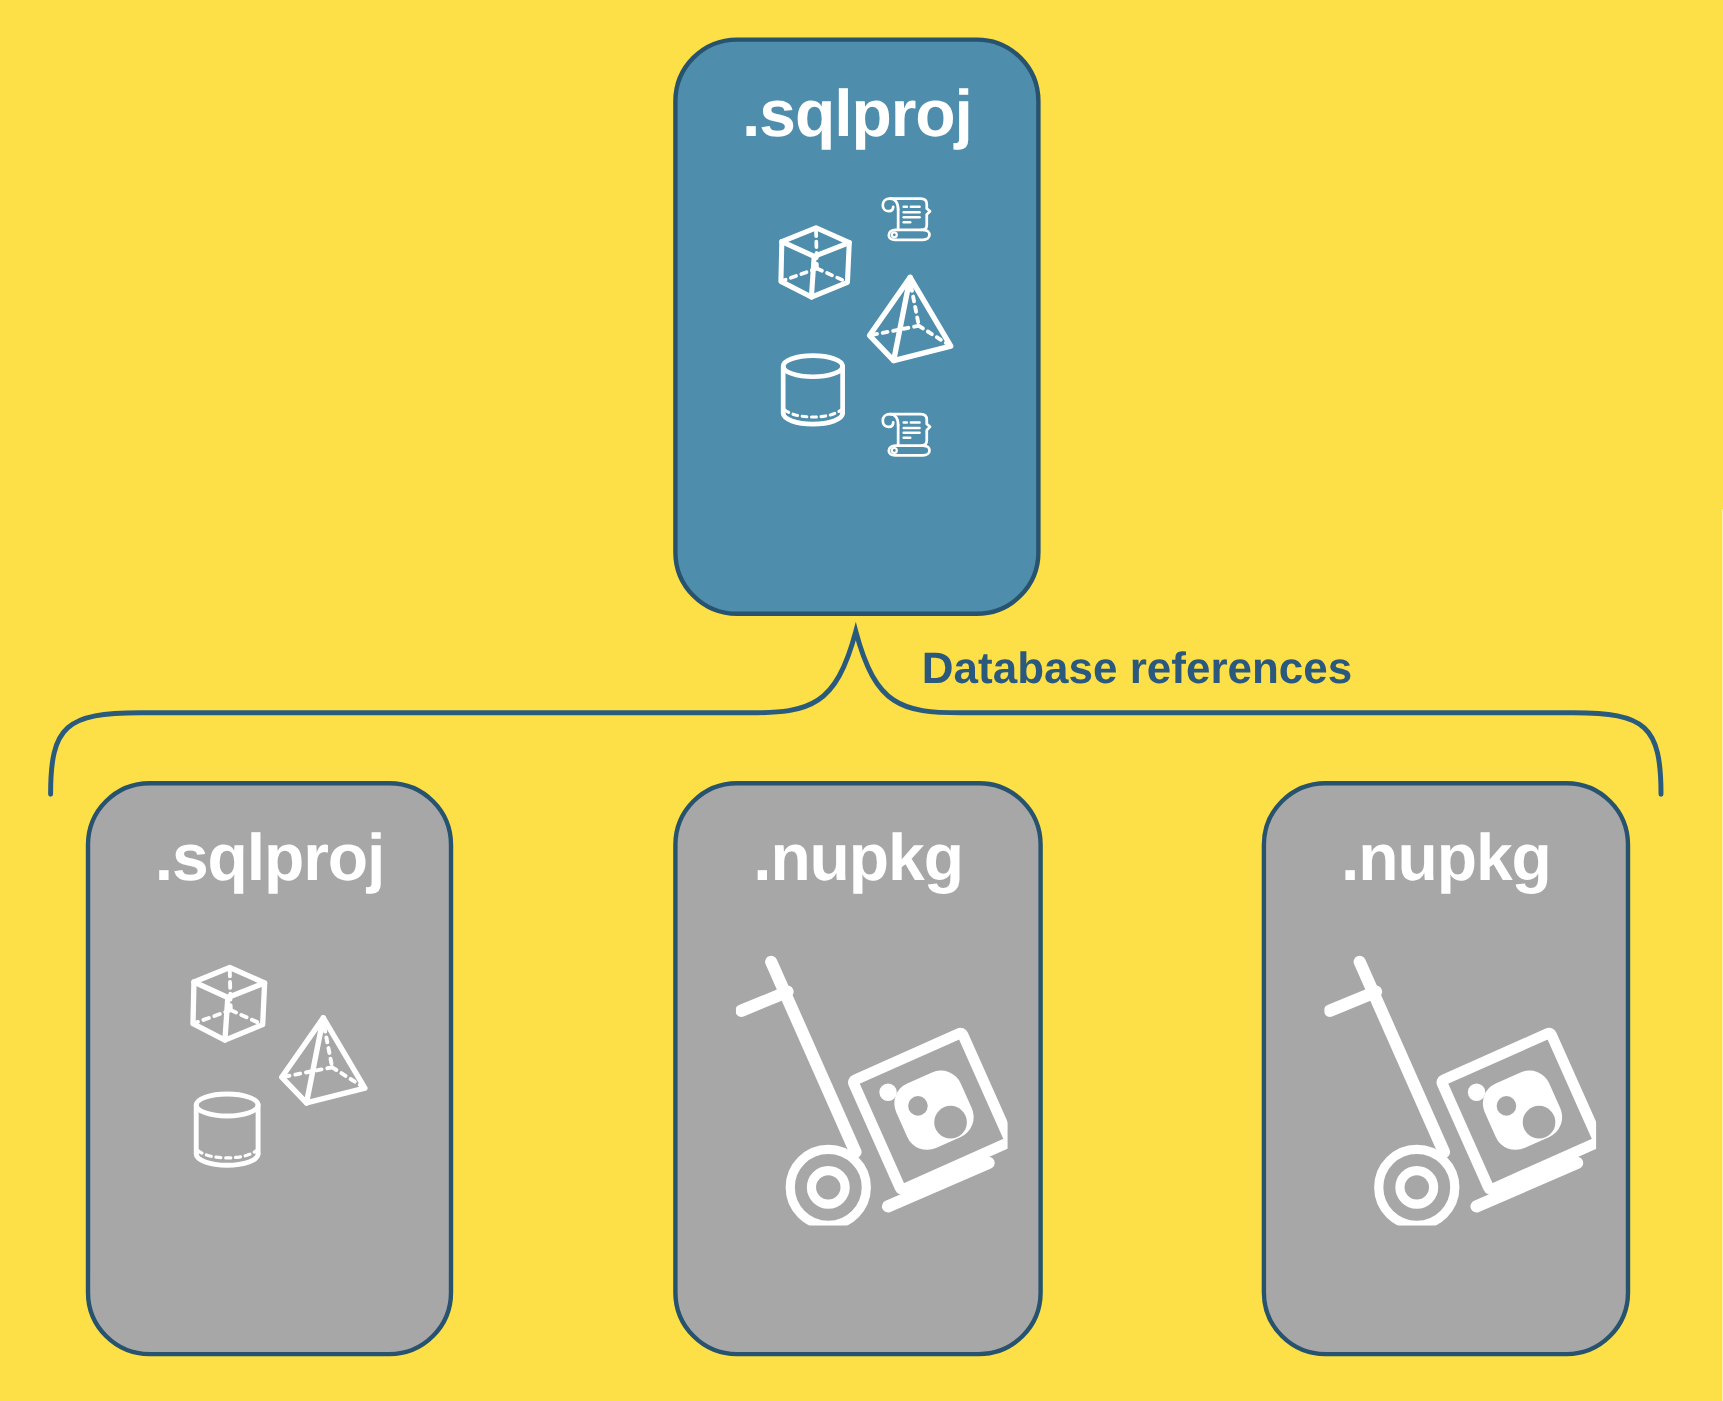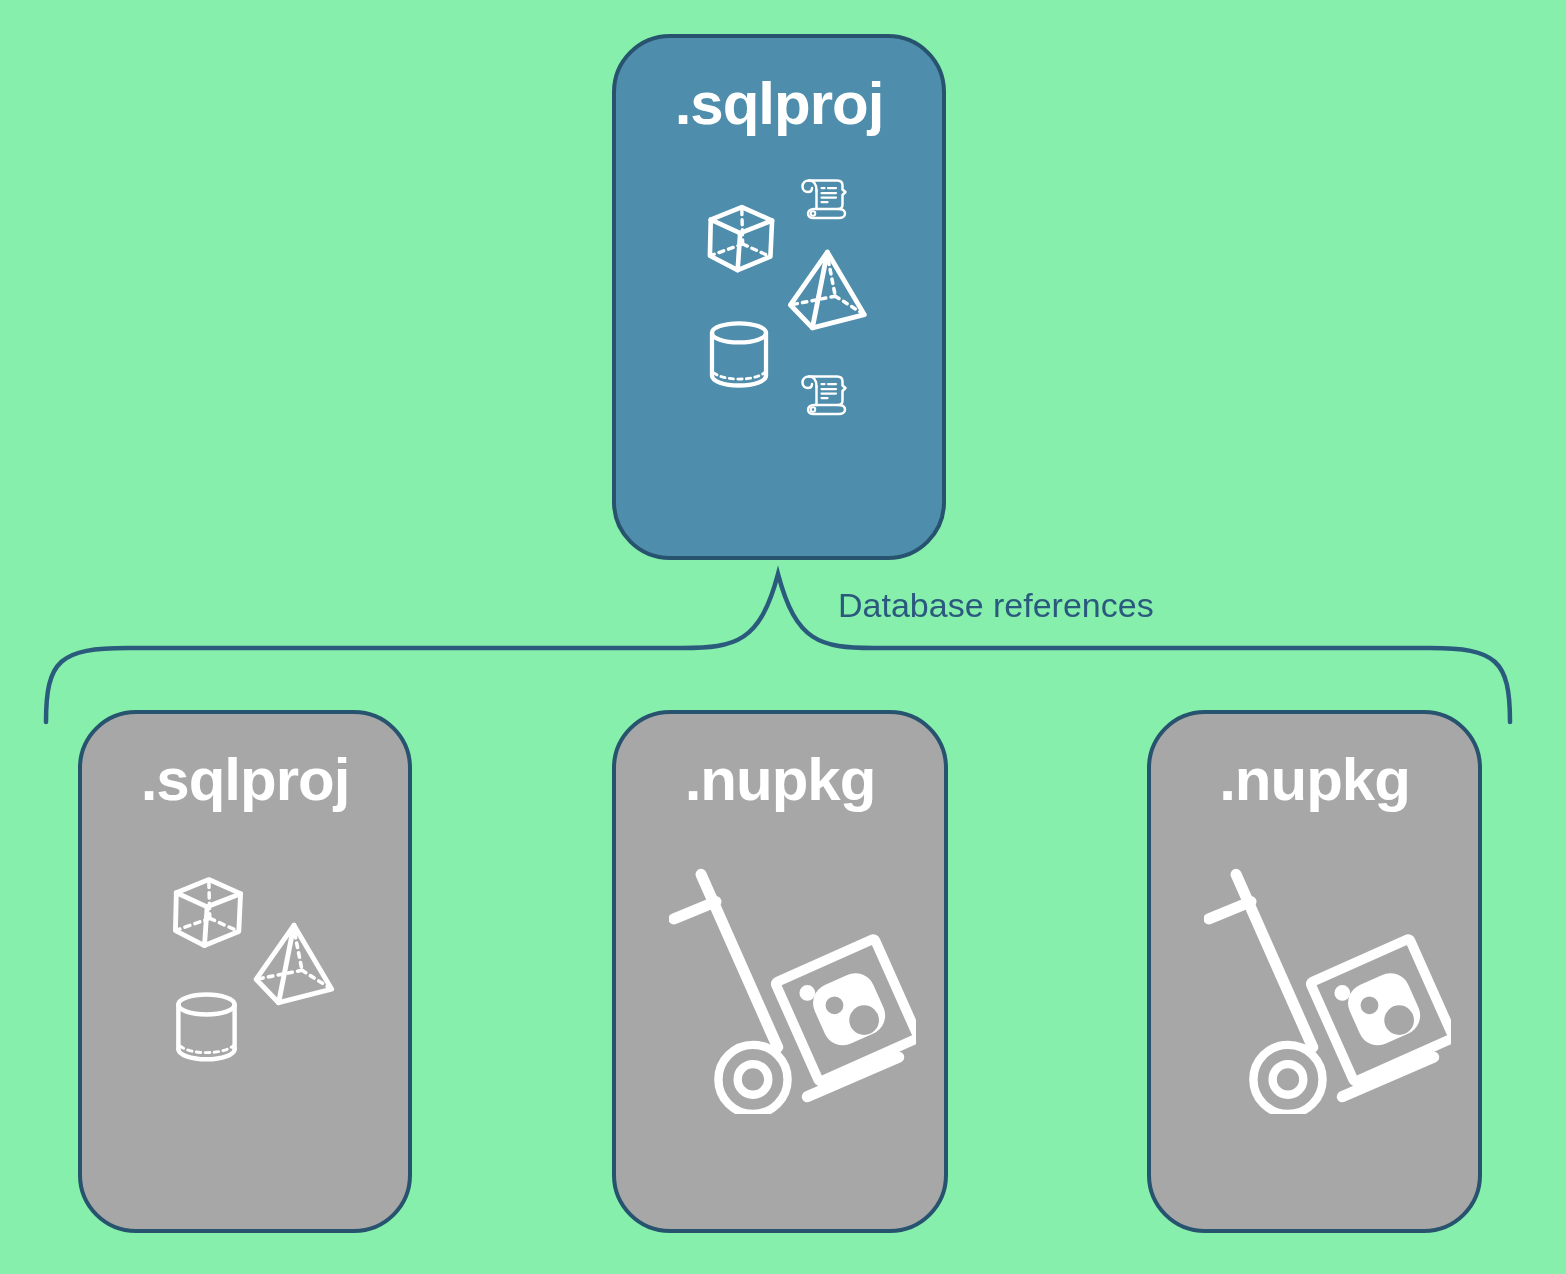--- a/index.html
+++ b/index.html
@@ -1,19 +1,19 @@
 <!DOCTYPE html>
 <html><head>
 <meta charset="utf-8">
 <style>
   html,body{margin:0;padding:0;background:#ffffff;}
   .canvas{
     position:relative;
     width:1566px;height:1274px;
-    background:#86efac;
+    background:#fde047;
     font-family:"Liberation Sans",sans-serif;
     overflow:hidden;
   }
   .card{
     position:absolute;
     box-sizing:border-box;
     border:4px solid #27536F;
     border-radius:58px;
   }
   .card.root{background:#4E8DAB;}
@@ -26,22 +26,22 @@
     line-height:1;
     letter-spacing:-1px;
     color:#ffffff;
     user-select:none;
   }
   .icon{position:absolute;overflow:visible;}
   .brace{position:absolute;left:0;top:0;pointer-events:none;}
   .connector-label{
     position:absolute;
     left:838px;top:588px;
-    font-weight:400;
-    font-size:34px;
+    font-weight:700;
+    font-size:40px;
     line-height:1;
     color:#2B597E;
     white-space:nowrap;
     user-select:none;
   }
   .defs{position:absolute;width:0;height:0;overflow:hidden;}
 </style>
 </head>
 <body>
 

